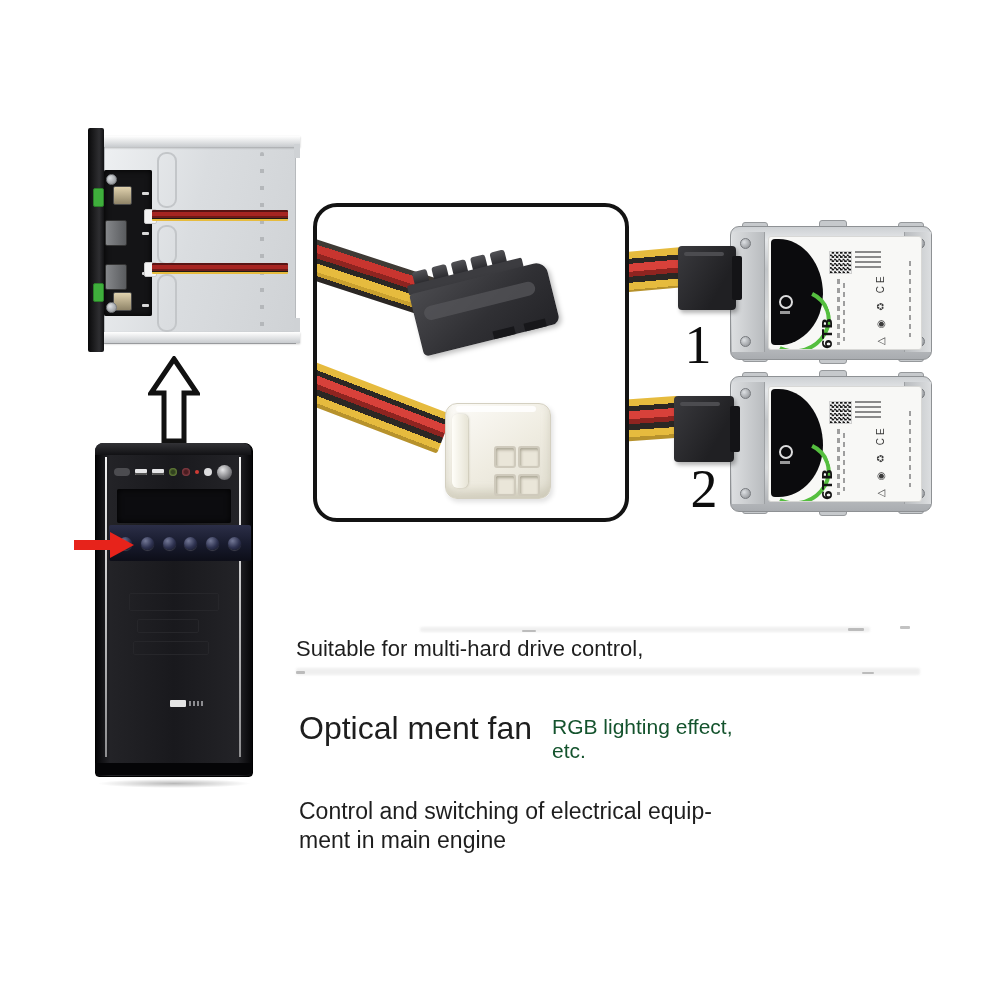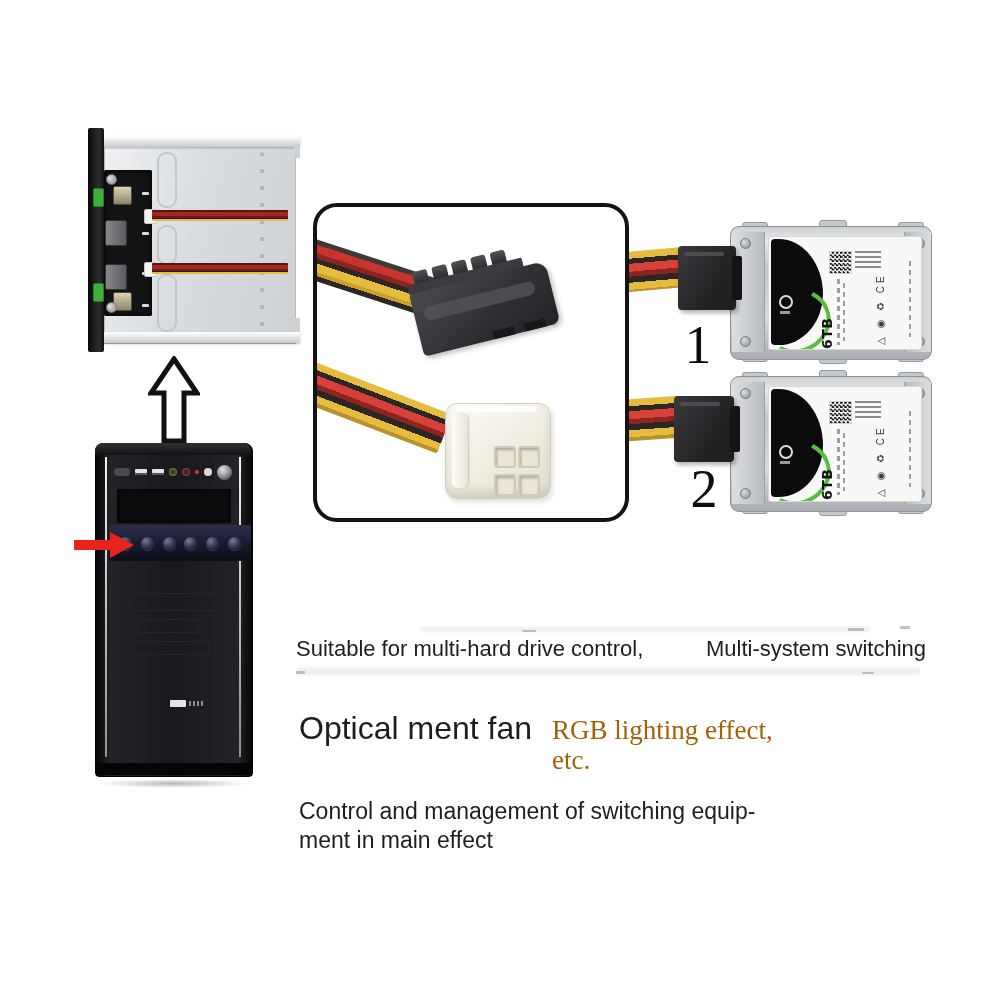--- a/index.html
+++ b/index.html
@@ -55,21 +55,21 @@
   .microbars{background:repeating-linear-gradient(180deg,#9e9e9e 0 5px,transparent 5px 9px);}
   .microlines{background:repeating-linear-gradient(180deg,#8a8a8a 0 2px,transparent 2px 5px);}
   .sataplug{background:linear-gradient(120deg,#3a3a3e,#202023 70%);border-radius:4px;box-shadow:2px 3px 4px rgba(0,0,0,.3);}
   .capacity{font-family:"DejaVu Sans",sans-serif;font-weight:bold;font-size:14px;color:#141414;letter-spacing:.5px;}
   .certs{font-size:10px;color:#3c3c3c;letter-spacing:3px;white-space:nowrap;}
   .dnum{font-family:"Liberation Serif",serif;font-size:54px;color:#0d0d0d;line-height:1;text-align:center;}
 
   
   .cap1{font-size:22px;color:#1e1e1e;}
   .cap2big{font-size:32px;color:#1e1e1e;line-height:1.05;}
-  .cap2small{font-size:27px;color:#a16207;line-height:1.12;font-family:Liberation Serif, serif;}
+  .cap2small{font-size:21px;color:#14532d;line-height:1.12;}
   .cap3{font-size:23px;color:#1e1e1e;line-height:1.27;}
   .smudge{background:#c9c9c9;opacity:.28;filter:blur(1px);border-radius:2px;}
   .speck{background:#8f8f8f;opacity:.55;border-radius:1px;}
 </style>
 </head>
 <body>
 
 <div id="canvas">
 
   <div class="abs" style="left:86px;top:126px;width:216px;height:230px;">
@@ -262,33 +262,32 @@
   </div>
   <div class="abs dnum" style="left:682px;top:462px;width:44px;">2</div>
 
   <div class="abs smudge" style="left:420px;top:627px;width:450px;height:5px;"></div>
   <div class="abs speck" style="left:522px;top:630px;width:14px;height:2px;"></div>
   <div class="abs speck" style="left:848px;top:628px;width:16px;height:3px;"></div>
   <div class="abs speck" style="left:900px;top:626px;width:10px;height:3px;"></div>
 
   <div class="abs cap1" style="left:296px;top:636px;width:630px;display:flex;justify-content:space-between;">
     <span>Suitable for multi-hard drive control,</span>
-    <span>Multi-system switching</span>
   </div>
 
   <div class="abs smudge" style="left:296px;top:668px;width:624px;height:7px;"></div>
   <div class="abs speck" style="left:296px;top:671px;width:9px;height:3px;"></div>
   <div class="abs speck" style="left:862px;top:672px;width:12px;height:2px;"></div>
 
   <div class="abs" style="left:299px;top:712px;display:flex;align-items:flex-start;">
     <span class="cap2big">Optical ment fan</span>
     <span class="cap2small" style="margin-left:20px;margin-top:3px;">
       <span>RGB lighting effect,</span><br>
       <span>etc.</span>
     </span>
   </div>
 
   <div class="abs cap3" style="left:299px;top:797px;width:520px;">
-    <span>Control and management of switching equip-</span><br>
-    <span>ment in main effect</span>
+    <span>Control and switching of electrical equip-</span><br>
+    <span>ment in main engine</span>
   </div>
 
 </div>
 
 </body></html>

